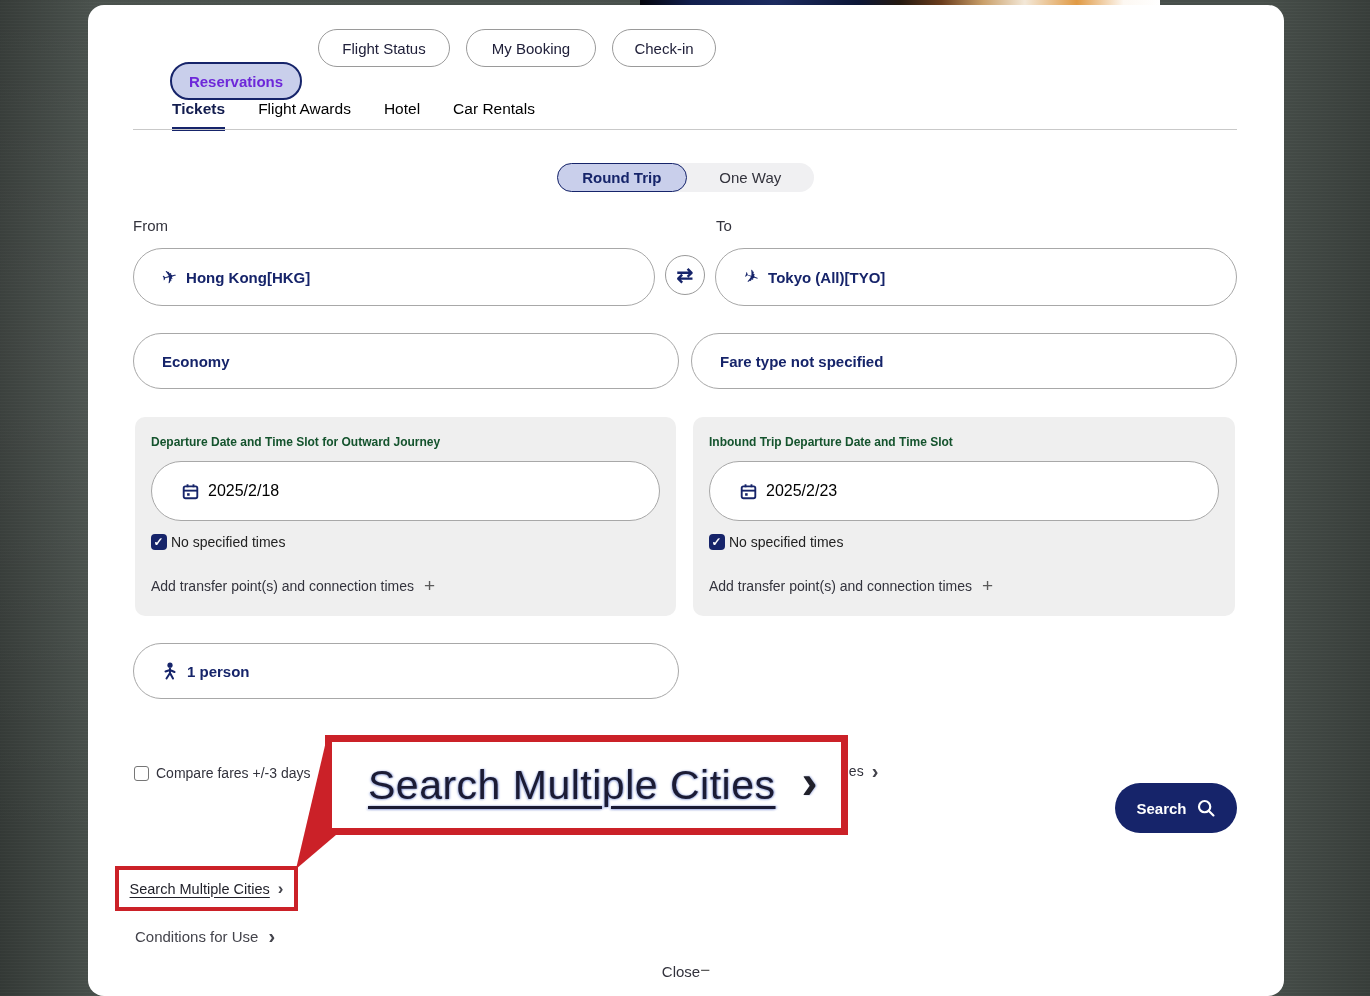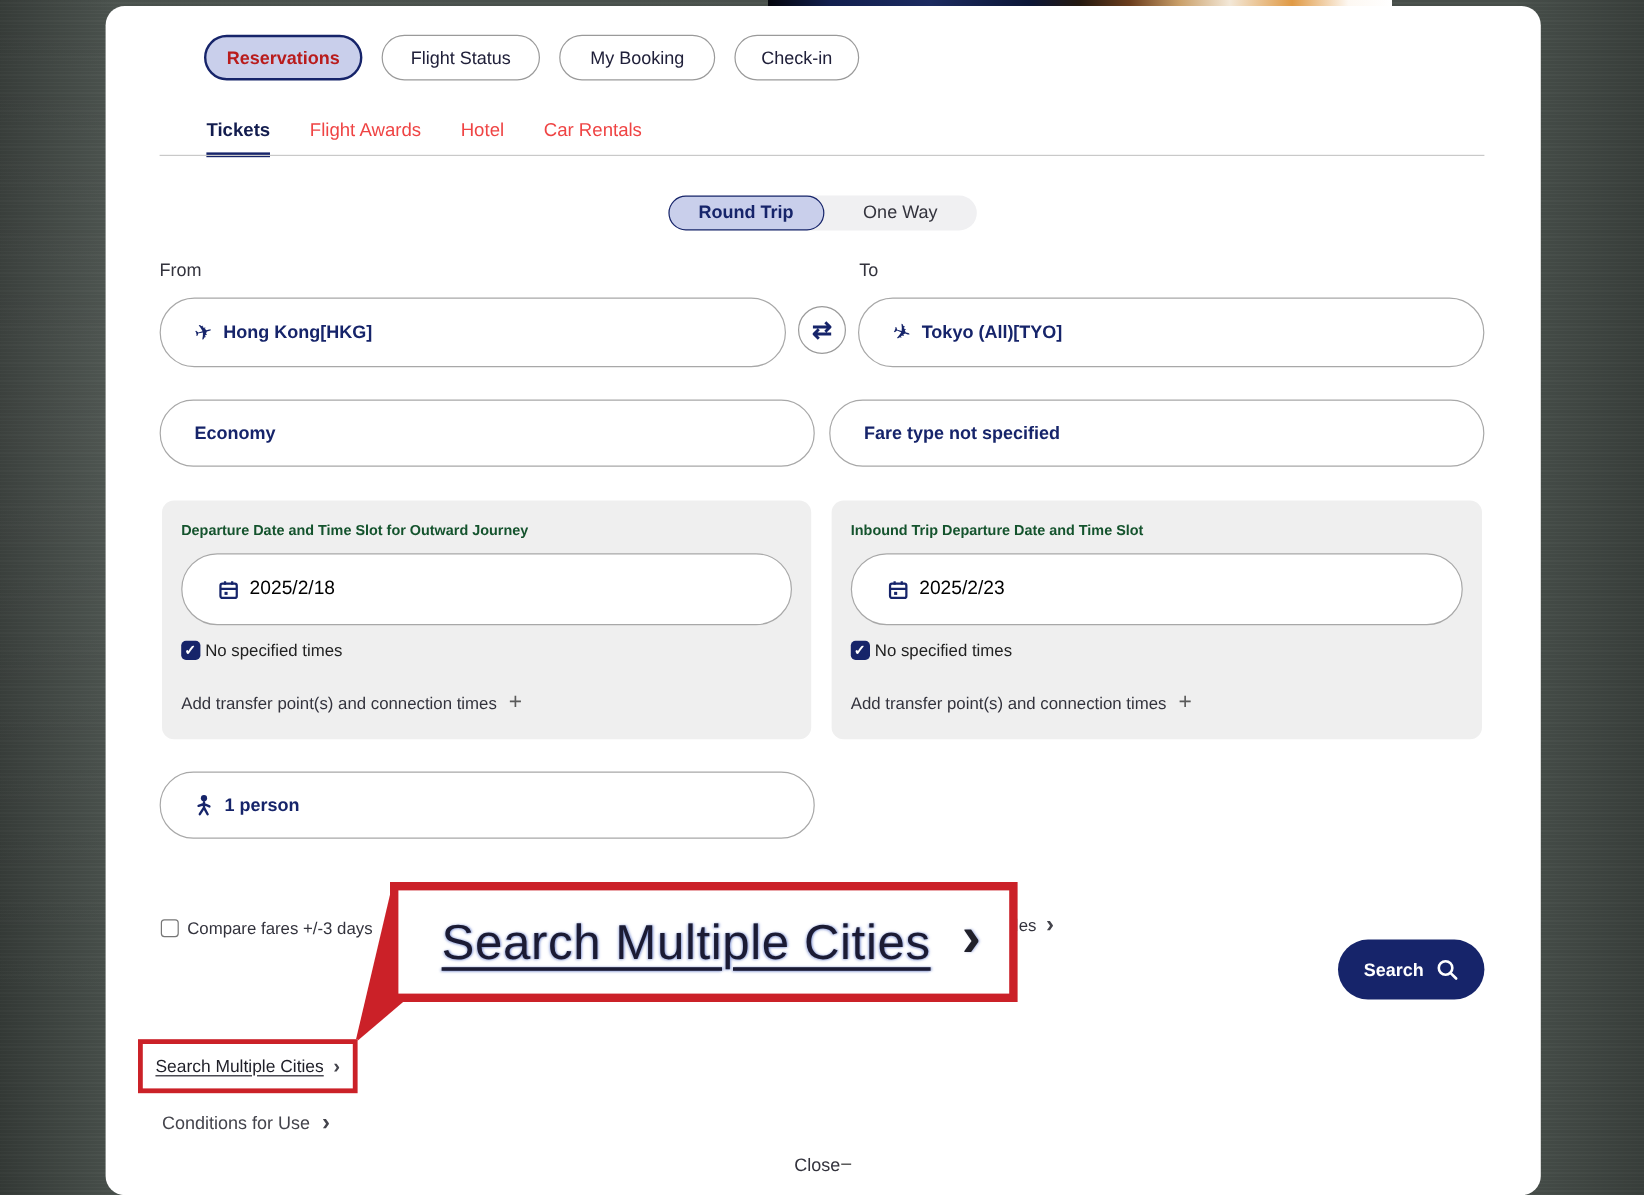--- a/index.html
+++ b/index.html
@@ -24,26 +24,26 @@
   .abs{ position:absolute; }
 
   
   .tabs-row{ top:24px; left:82px; display:flex; gap:16px; }
   .pill-btn{
     height:38px; border:1px solid #9a9a9a; border-radius:19px; background:#fff;
     display:flex; align-items:center; justify-content:center;
     font-size:15px; color:#20203a; cursor:pointer; font-weight:500;
   }
   .pill-btn.selected{
-    background:#c9cfeb; border:2px solid #16246a; color:#b91c1c; font-weight:700;
+    background:#c9cfeb; border:2px solid #16246a; color:#6d28d9; font-weight:700;margin-top:33px;
   }
 
   
   .subtabs{ top:95px; left:84px; display:flex; gap:33px; font-size:15.5px; }
-  .subtab{ color:#ef4444; padding-bottom:9px; cursor:pointer; }
+  .subtab{ color:#000000; padding-bottom:9px; cursor:pointer; }
   .subtab.selected{ color:#121c4e; font-weight:700; border-bottom:4px solid #16246a; }
   .divider{ top:124px; left:45px; width:1104px; height:1px; background:#c9c9c9; }
 
   
   .toggle{ top:158px; left:469px; width:257px; height:29px; background:#f0f0f2; border-radius:15px; display:flex; }
   .toggle .opt{ flex:1; display:flex; align-items:center; justify-content:center; font-size:15px; color:#33333d; cursor:pointer; }
   .toggle .opt.selected{ background:#c9cfeb; border:1.5px solid #16246a; border-radius:15px; color:#16246a; font-weight:700; }
 
   .field-label{ font-size:15px; color:#33333d; }
   .field{

